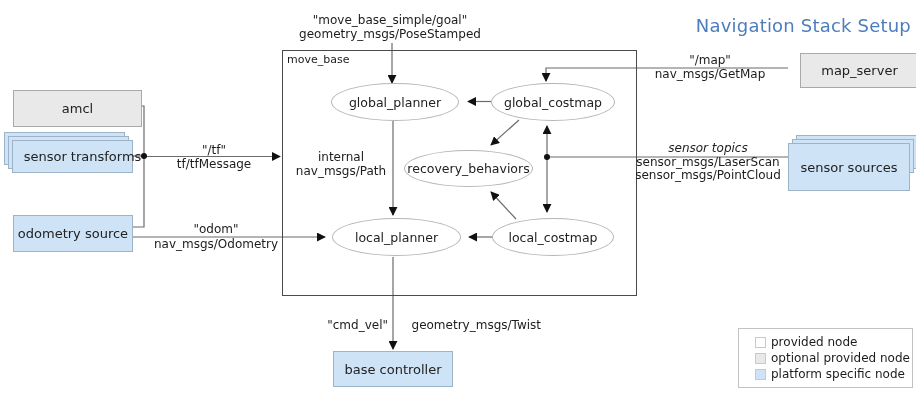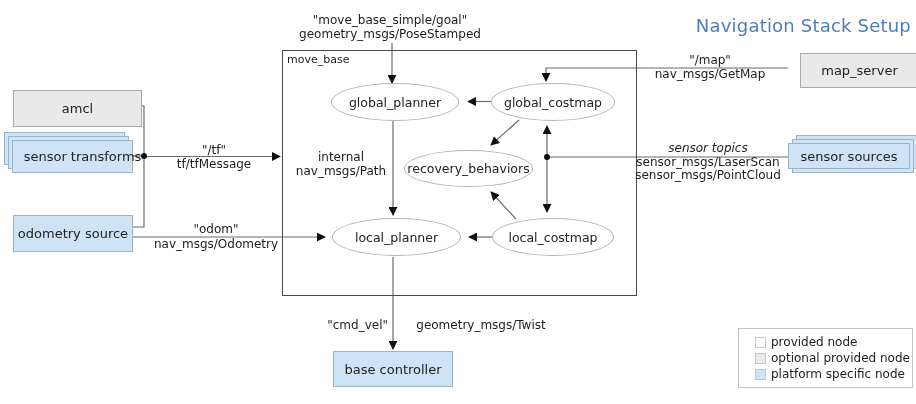--- a/index.html
+++ b/index.html
@@ -108,21 +108,21 @@
     <div class="layer front" style="left:8px; top:8px; width:121px; height:33px;padding-left:20px;">sensor transforms</div>
   </div>
 
   <div class="node blue" style="left:13px; top:215px; width:120px; height:37px;">odometry source</div>
 
   <div class="node gray" style="left:788px; top:53px; width:119px; height:35px;margin-left:12px;">map_server</div>
 
   <div class="stack" style="left:788px; top:135px; width:130px; height:42px;">
     <div class="layer" style="left:8px; top:0; width:122px; height:34px;"></div>
     <div class="layer" style="left:4px; top:4px; width:122px; height:34px;"></div>
-    <div class="layer front" style="left:0; top:8px; width:122px; height:26px;">sensor sources</div>
+    <div class="layer front" style="left:0; top:8px; width:122px; height:48px;">sensor sources</div>
   </div>
 
   <div class="node blue" style="left:333px; top:351px; width:120px; height:36px;">base controller</div>
 
   <div class="lbl" style="left:270px; top:13px; width:240px;">
     <span>"move_base_simple/goal"</span>
     <span>geometry_msgs/PoseStamped</span>
   </div>
 
   <div class="lbl" style="left:154px; top:143px; width:120px;">
@@ -145,21 +145,21 @@
     <span>nav_msgs/GetMap</span>
   </div>
 
   <div class="lbl" style="left:633px; top:142px; width:150px; line-height:13.5px;">
     <span class="it">sensor topics</span>
     <span>sensor_msgs/LaserScan</span>
     <span>sensor_msgs/PointCloud</span>
   </div>
 
   <div class="lbl" style="left:288px; top:318px; width:100px; text-align:right;">"cmd_vel"</div>
-  <div class="lbl" style="left:401px; top:318px; width:160px; text-align:center;">geometry_msgs/Twist</div>
+  <div class="lbl" style="left:381px; top:318px; width:160px; text-align:right;">geometry_msgs/Twist</div>
 
   <div class="legend">
     <div class="legend-row">
       <span class="swatch" style="background: rgb(255, 255, 255);"></span>
       <span>provided node</span>
     </div>
     <div class="legend-row">
       <span class="swatch" style="background: rgb(233, 233, 233);"></span>
       <span>optional provided node</span>
     </div>

